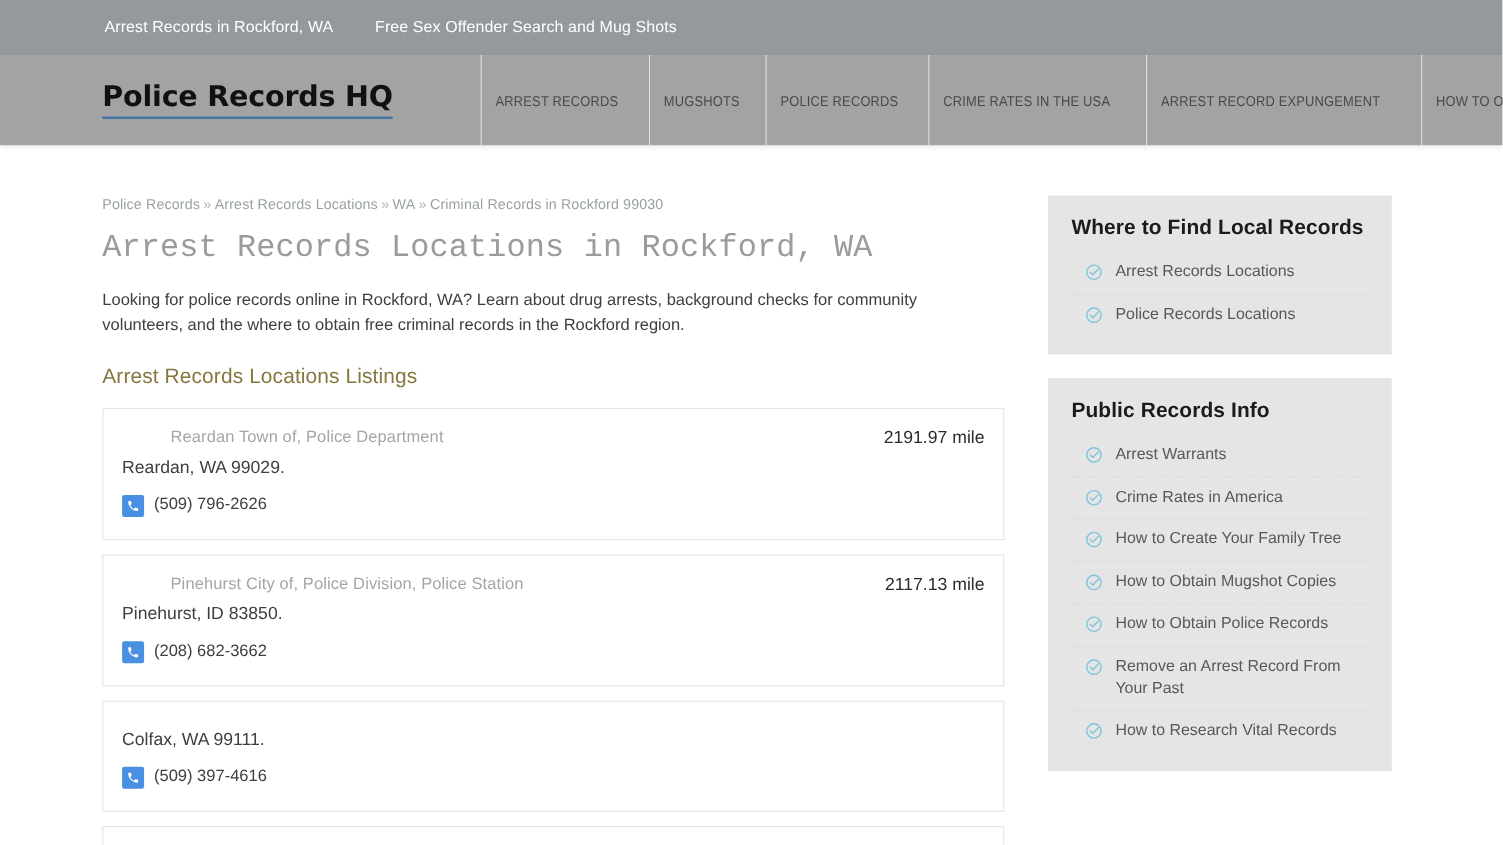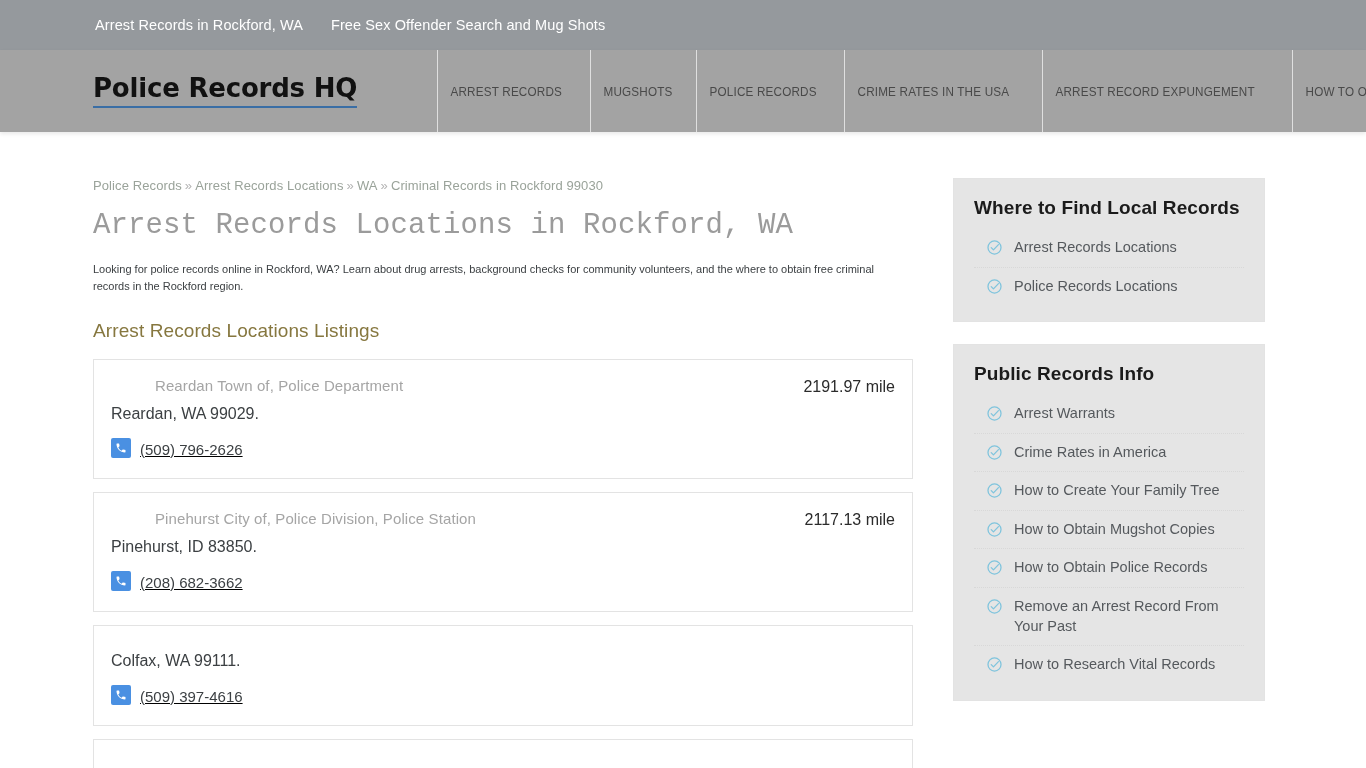--- a/index.html
+++ b/index.html
@@ -18,21 +18,21 @@
     background: #95999d;
     display: flex;
     align-items: center;
   }
   .topbar-inner {
     width: 1180px;
     margin: 0 auto;
     padding-left: 2px;
     display: flex;
     align-items: center;
-    gap: 28px;
+    gap: 38px;
   }
   .topbar-link {
     color: #ffffff;
     font-size: 14.5px;
     font-family: "Liberation Sans", sans-serif;
     text-decoration: none;
     letter-spacing: 0.1px;
     white-space: nowrap;
   }
 
@@ -123,21 +123,21 @@
     font-family: Liberation Mono, monospace;
     font-size: 29px;
     font-weight: 400;
     color: #9b9b9b;
     letter-spacing: 0.1px;
     line-height: 1.2;
     margin-bottom: 17px;
   }
 
   .intro {
-    font-size: 11px;
+    font-size: 15px;
     line-height: 1.55;
     color: #3c4043;
     width: 805px;
     margin-bottom: 25px;
   }
 
   .section-title {
     font-family: "Liberation Sans Narrow", "Liberation Sans", sans-serif;
     font-size: 19px;
     font-weight: 400;
@@ -177,24 +177,23 @@
     line-height: 1.2;
   }
   .card-addr {
     font-size: 16px;
     color: #3c4043;
     margin-top: 8px;
     line-height: 1.3;
   }
   .card-phone-row {
     display: flex;
-    align-items: flex-end;
+    align-items: flex-start;
     gap: 9px;
     margin-top: 13px;
-    text-decoration: underline;
   }
   .phone-icon {
     width: 20px; height: 20px;
     background: #4a90e2;
     border-radius: 2px;
     display: inline-flex;
     align-items: center;
     justify-content: center;
     flex: 0 0 20px;
   }

